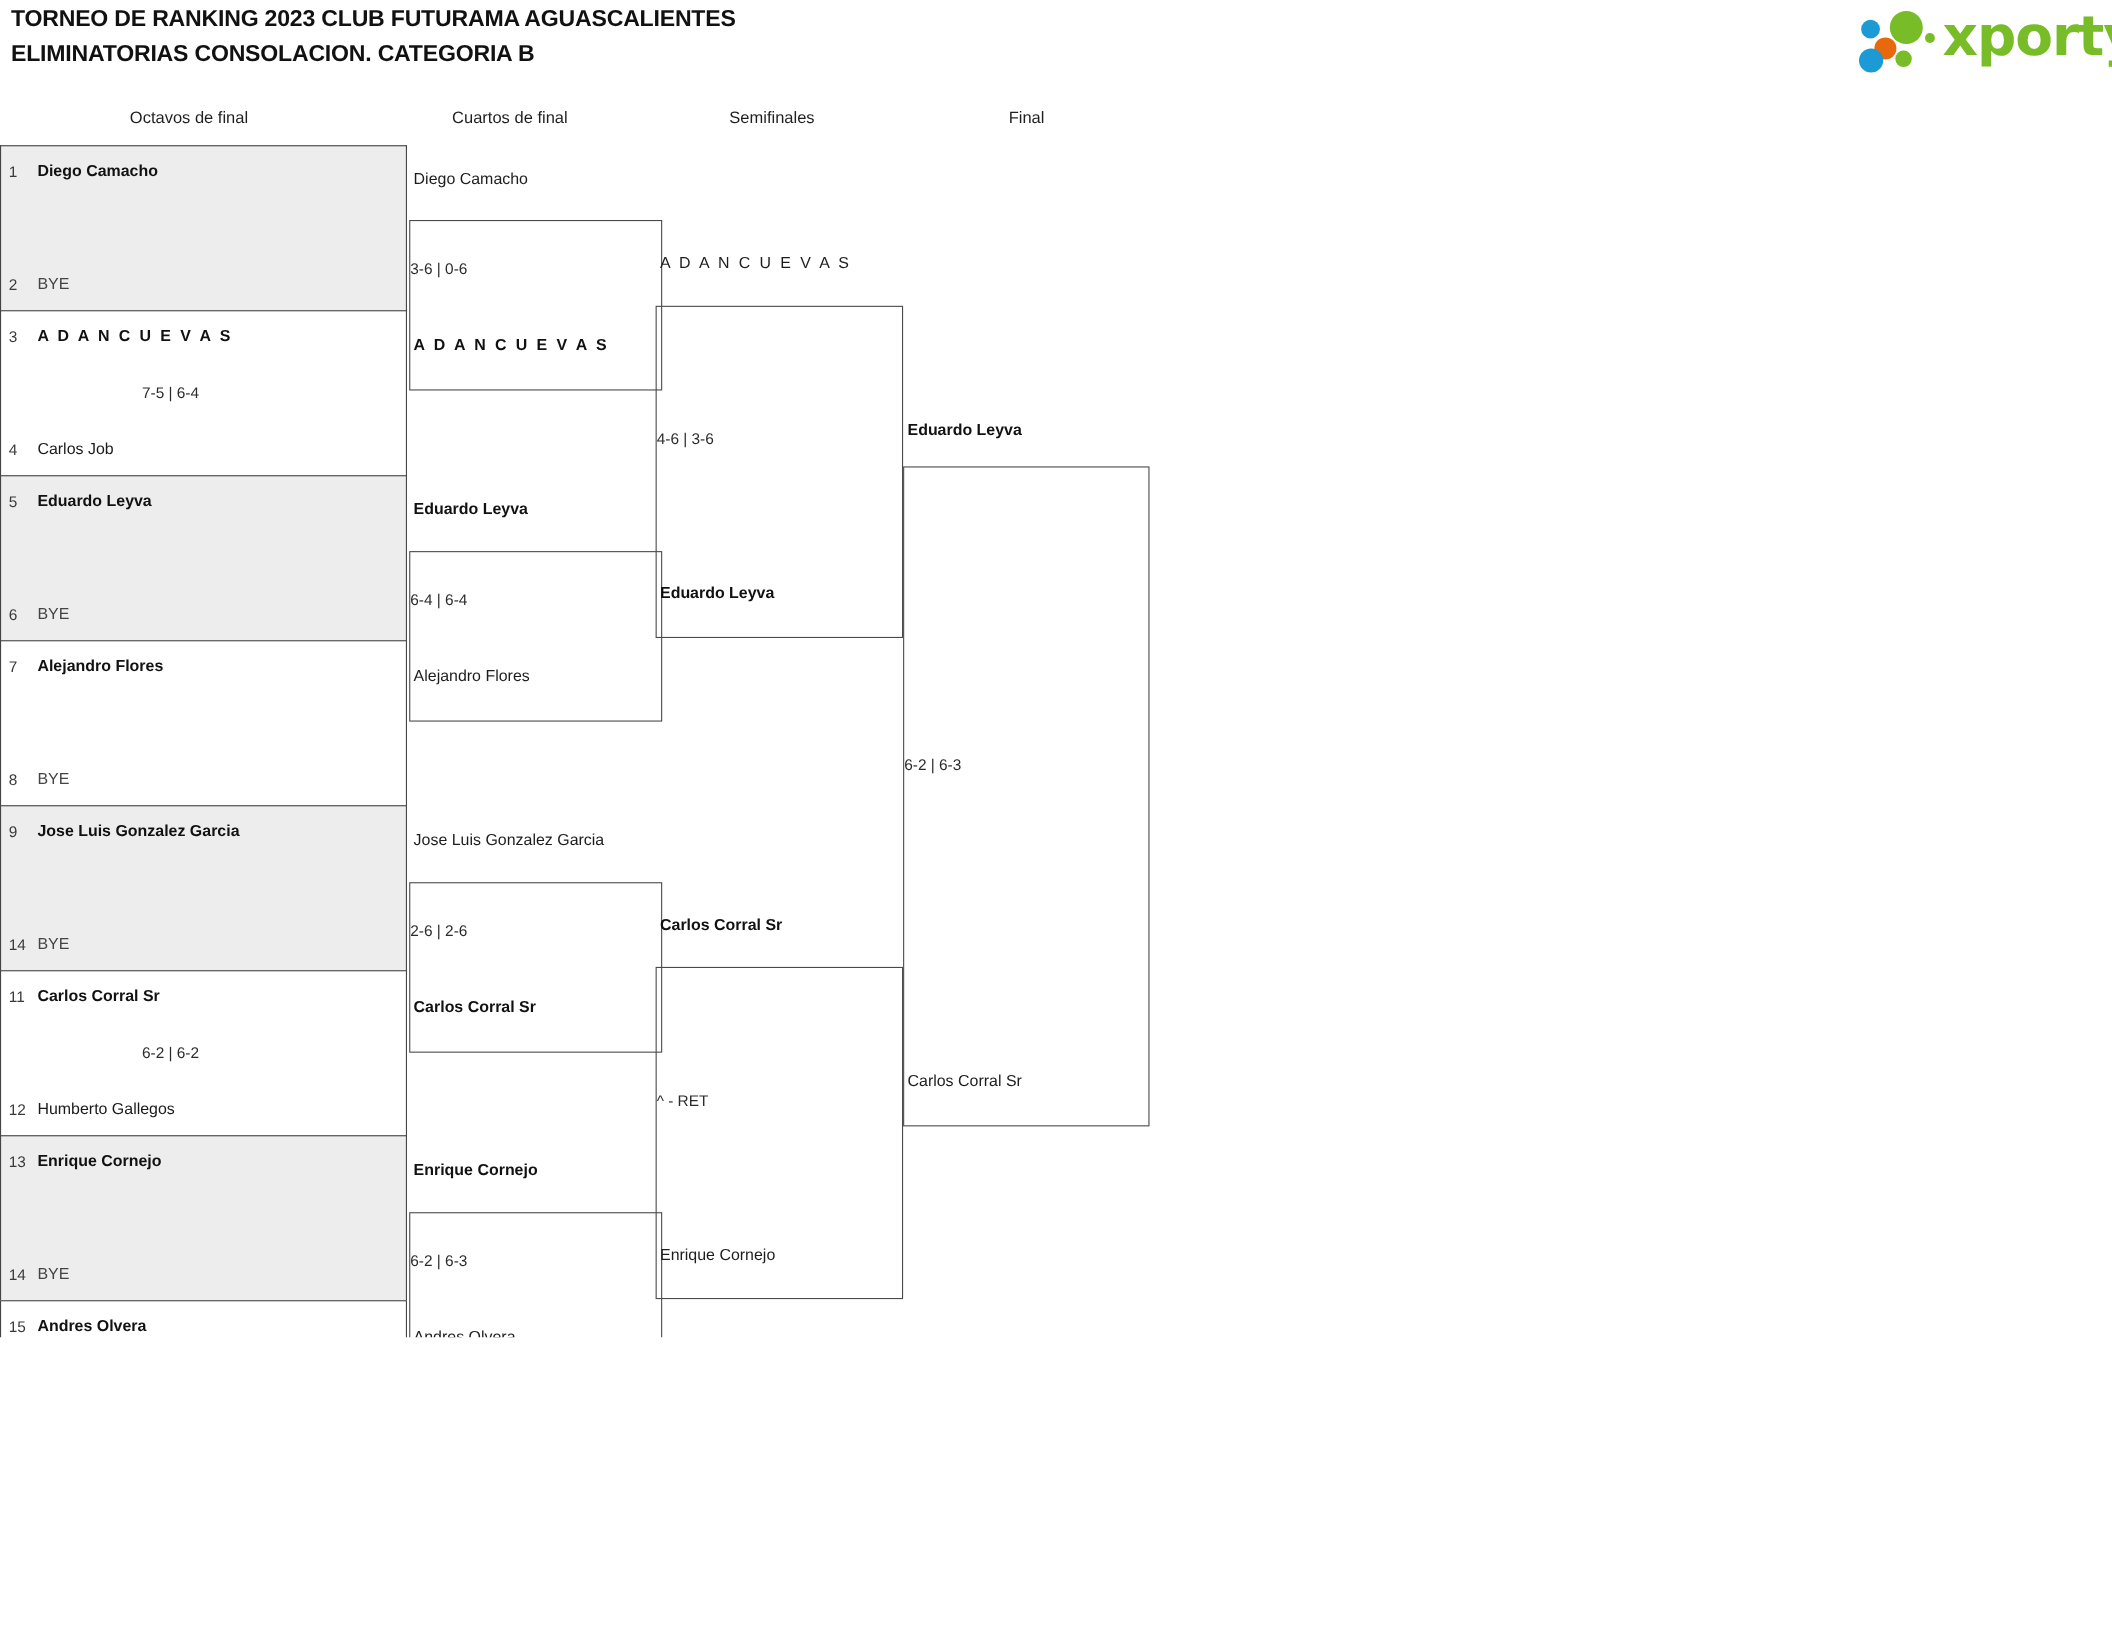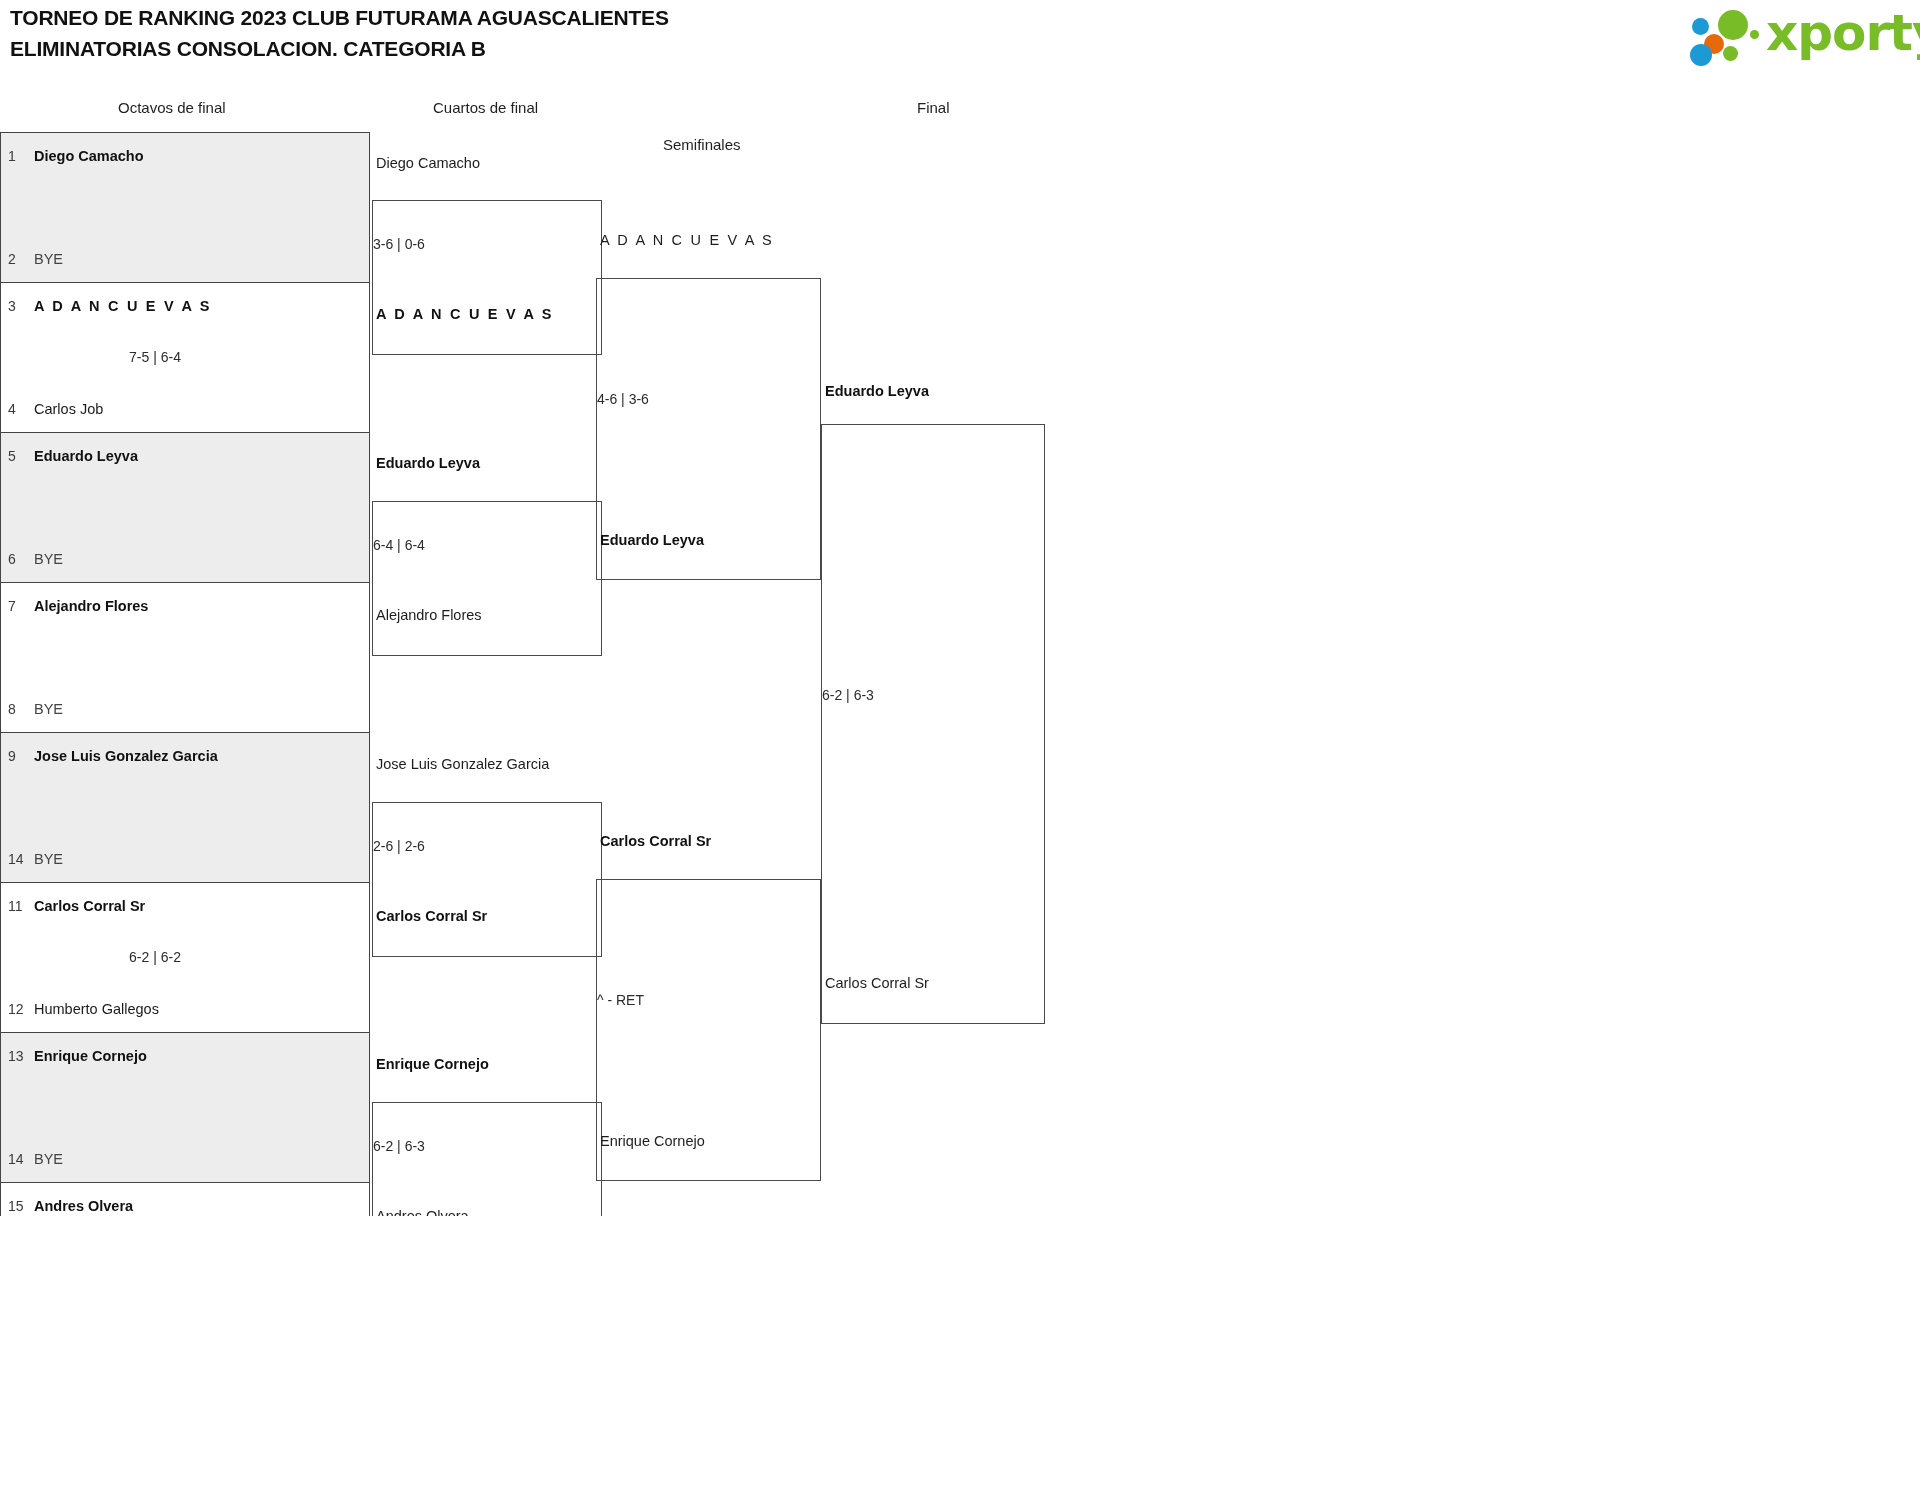--- a/index.html
+++ b/index.html
@@ -145,22 +145,22 @@
       <div class="dot" style="left:14px; top:24px; width:20px; height:20px; background:#e8690b;"></div>
       <div class="dot" style="left:0px;  top:34px; width:22px; height:22px; background:#1b9ad6;"></div>
       <div class="dot" style="left:28px; top:0px;  width:30px; height:30px; background:#78bc27;"></div>
       <div class="dot" style="left:33px; top:36px; width:15px; height:15px; background:#78bc27;"></div>
       <div class="dot" style="left:60px; top:20px; width:9px;  height:9px;  background:#78bc27;"></div>
     </div>
     <div class="logo-word" style="color:#78bc27;">xporty</div>
   </div>
 
   <div class="round-header" style="left:118px;">Octavos de final</div>
-  <div class="round-header" style="left:433px;text-align:right;">Cuartos de final</div>
-  <div class="round-header" style="left:663px;margin-top:37px;">Semifinales</div>
+  <div class="round-header" style="left:411px;text-align:right;">Cuartos de final</div>
+  <div class="round-header" style="left:663px;">Semifinales</div>
   <div class="round-header" style="left:917px;text-align:right;">Final</div>
 
   <div class="bracket">
 
     <div class="r1-block shaded" style="top:132px; height:150px;">
       <div class="seed-row top">
         <span class="seed-num">1</span>
         <span class="seed-name winner">Diego Camacho</span>
       </div>
       <div class="r1-score" style="top:66px;"></div>

